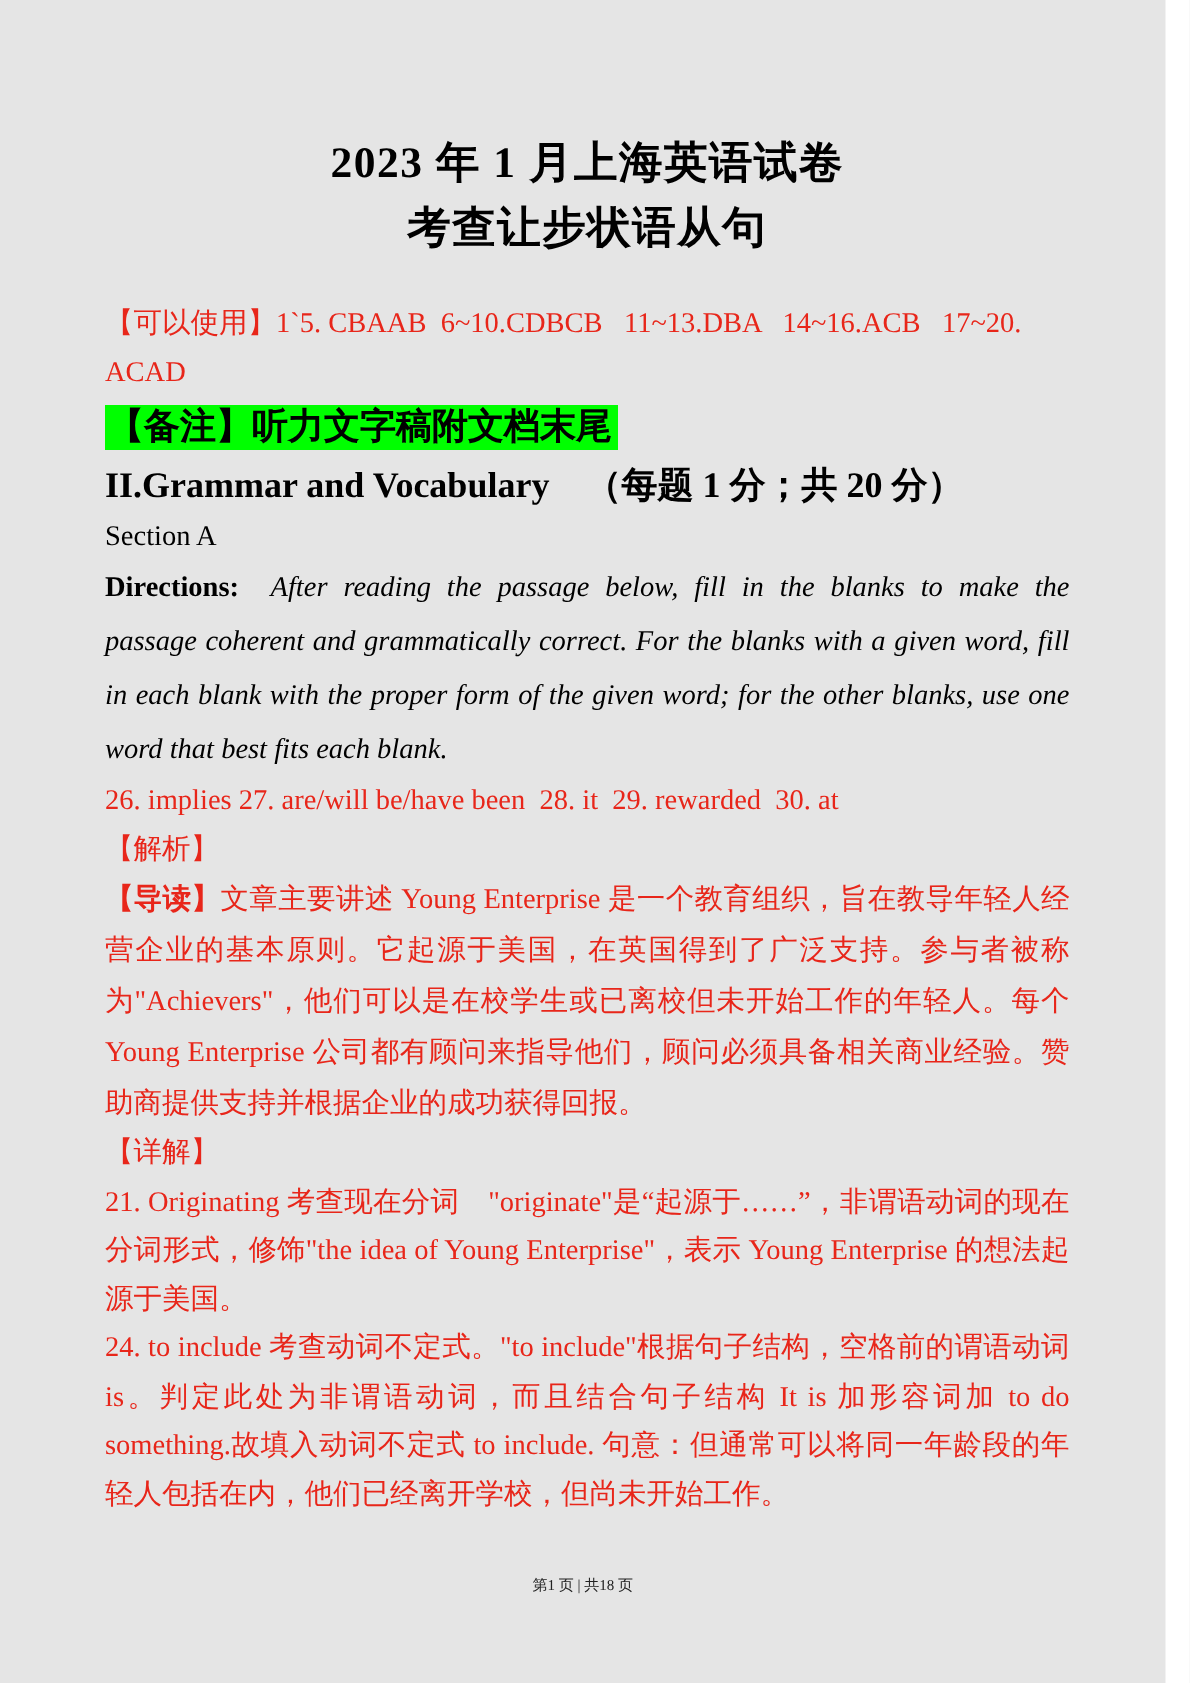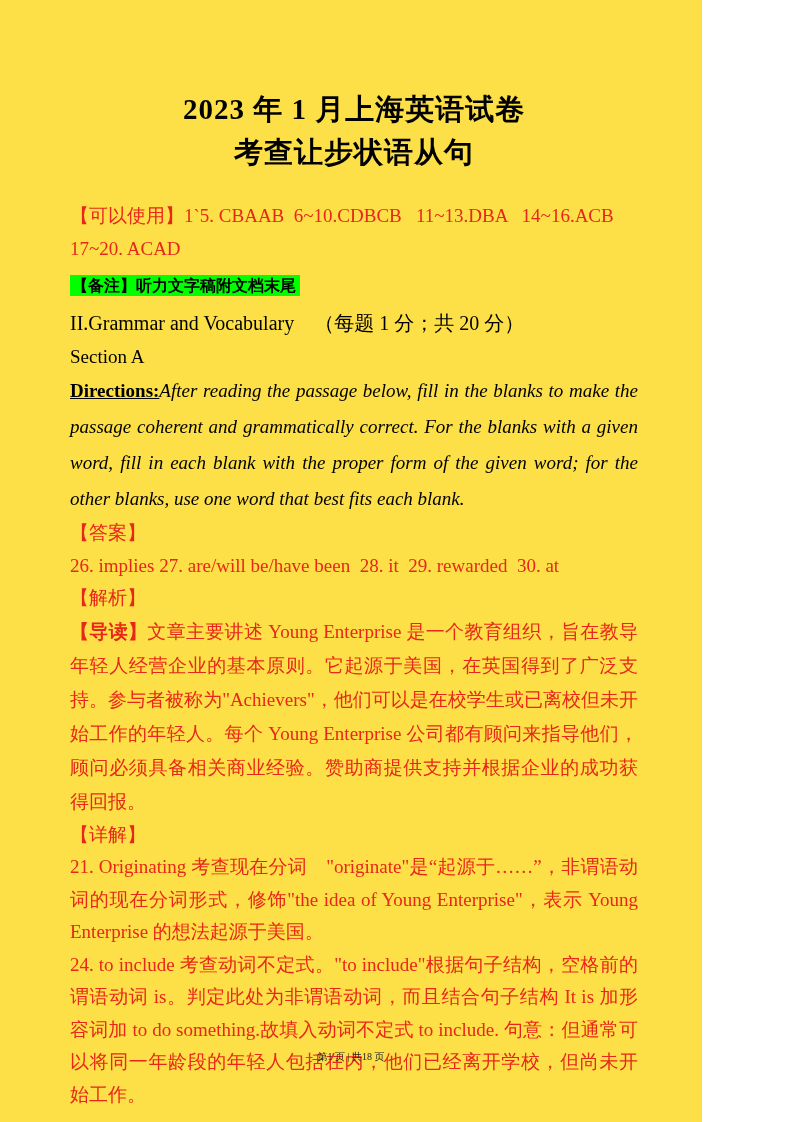--- a/index.html
+++ b/index.html
@@ -1,19 +1,19 @@
 <!DOCTYPE html>
 <html><head>
 <meta charset="utf-8">
 <style>
   html,body { margin:0; padding:0; background:#ffffff; }
   .page {
-    width:702px; height:1122px;
+    width:777px; height:1122px;
     position:relative; overflow:hidden;
-    background:#fde047;
+    background:#e5e5e5;
     font-family:"Liberation Serif","DejaVu Serif",serif;
     color:#000000;
   }
   .content { padding:0 64px 0 70px; }
 
   .doc-title {
     margin:88px 0 0 0;
     text-align:center;
     font-size:29px;
     font-weight:700;
@@ -27,35 +27,35 @@
   .pre   { white-space:pre-wrap; }
   .just  { text-align:justify; }
 
   .listening-line { margin-top:26px; }
 
   .note-line { margin-top:3px; line-height:34px; }
   .hl {
     background:#00ff00;
     color:#000;
     font-weight:700;
-    font-size:16px;
+    font-size:24px;
     padding:2px 4px 2px 2px;
   }
 
   .grammar-heading {
     margin-top:3px;
-    font-weight:400;
-    font-size:20px;
+    font-weight:700;
+    font-size:24px;
     line-height:34px;
   }
 
   .section-a { font-weight:400; line-height:33px; }
 
   .directions { line-height:36px; }
-  .directions .lbl { font-weight:700; font-style:normal; margin-right:0;text-decoration:underline; }
+  .directions .lbl { font-weight:700; font-style:normal; margin-right:21px; }
   .directions .txt { font-style:italic; }
 
   .intro-para  { line-height:34px; }
   .intro-para .lbl { font-weight:700; }
 
   .detail-item { line-height:32.5px; }
 
   .footer {
     position:absolute;
     left:0; right:0;
@@ -80,21 +80,20 @@
     <p class="listening-line red pre"><span>【可以使用】</span><span>1`5. CBAAB  6~10.CDBCB   11~13.DBA   14~16.ACB   17~20. ACAD</span></p>
 
     <p class="note-line"><span class="hl">【备注】听力文字稿附文档末尾</span></p>
 
     <p class="grammar-heading pre">II.Grammar and Vocabulary　（每题 1 分；共 20 分）</p>
 
     <p class="section-a">Section A</p>
 
     <p class="directions just"><span class="lbl">Directions:</span><span class="txt">After reading the passage below, fill in the blanks to make the passage coherent and grammatically correct. For the blanks with a given word, fill in each blank with the proper form of the given word; for the other blanks, use one word that best fits each blank.</span></p>
 
-    <p class="red">【答案】</p>
     <p class="red pre">26. implies 27. are/will be/have been  28. it  29. rewarded  30. at</p>
 
     <p class="red">【解析】</p>
 
     <p class="intro-para red just"><span class="lbl">【导读】</span><span>文章主要讲述 Young Enterprise 是一个教育组织，旨在教导年轻人经营企业的基本原则。它起源于美国，在英国得到了广泛支持。参与者被称为"Achievers"，他们可以是在校学生或已离校但未开始工作的年轻人。每个 Young Enterprise 公司都有顾问来指导他们，顾问必须具备相关商业经验。赞助商提供支持并根据企业的成功获得回报。</span></p>
 
     <p class="red">【详解】</p>
 
     <p class="detail-item red just">21. Originating 考查现在分词　"originate"是“起源于……”，非谓语动词的现在分词形式，修饰"the idea of Young Enterprise"，表示 Young Enterprise 的想法起源于美国。</p>
     <p class="detail-item red just">24. to include 考查动词不定式。"to include"根据句子结构，空格前的谓语动词 is。判定此处为非谓语动词，而且结合句子结构 It is 加形容词加 to do something.故填入动词不定式 to include. 句意：但通常可以将同一年龄段的年轻人包括在内，他们已经离开学校，但尚未开始工作。</p>

